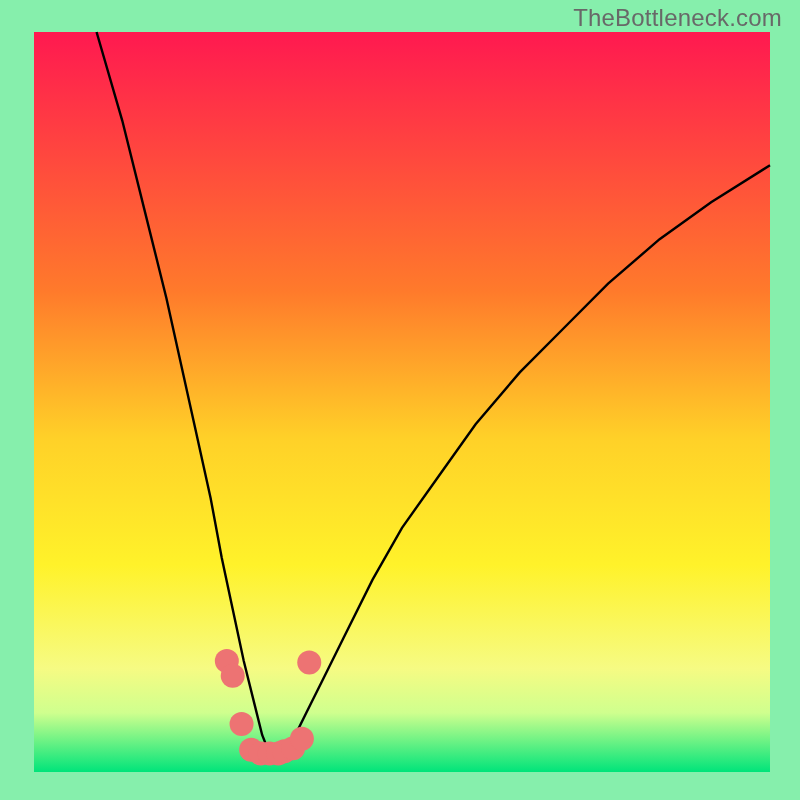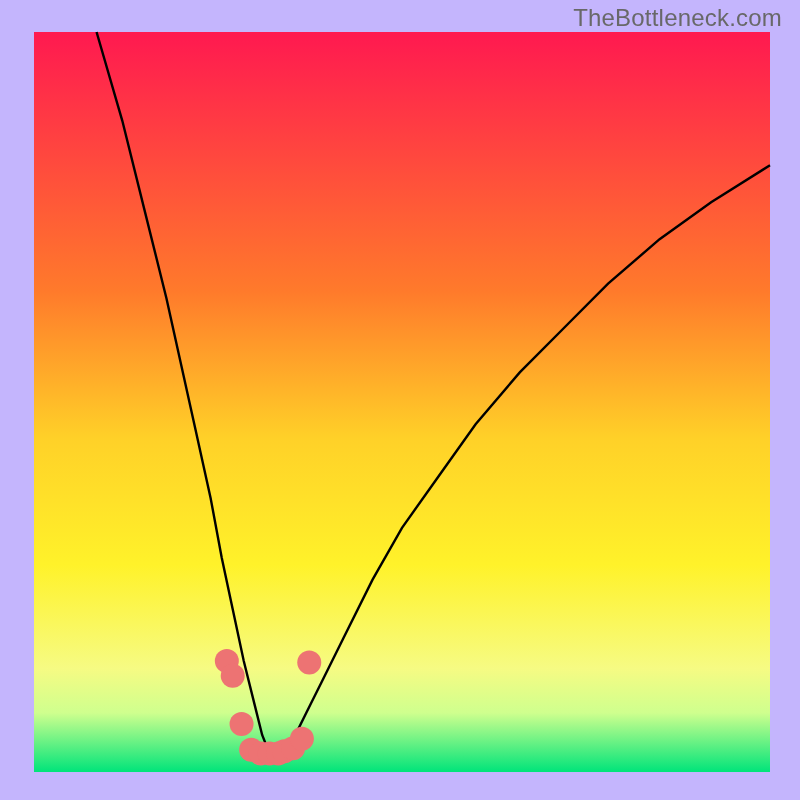--- a/index.html
+++ b/index.html
@@ -7,21 +7,21 @@
     padding: 0;
     width: 800px;
     height: 800px;
     background: #000;
     overflow: hidden;
   }
   .frame {
     position: relative;
     width: 800px;
     height: 800px;
-    background: #c4b5fd;
+    background: #86efac;
   }
   .watermark {
     position: absolute;
     top: 4px;
     right: 18px;
     font-family: Arial, Helvetica, sans-serif;
     font-size: 24px;
     font-weight: 500;
     color: #686868;
     letter-spacing: 0.2px;

